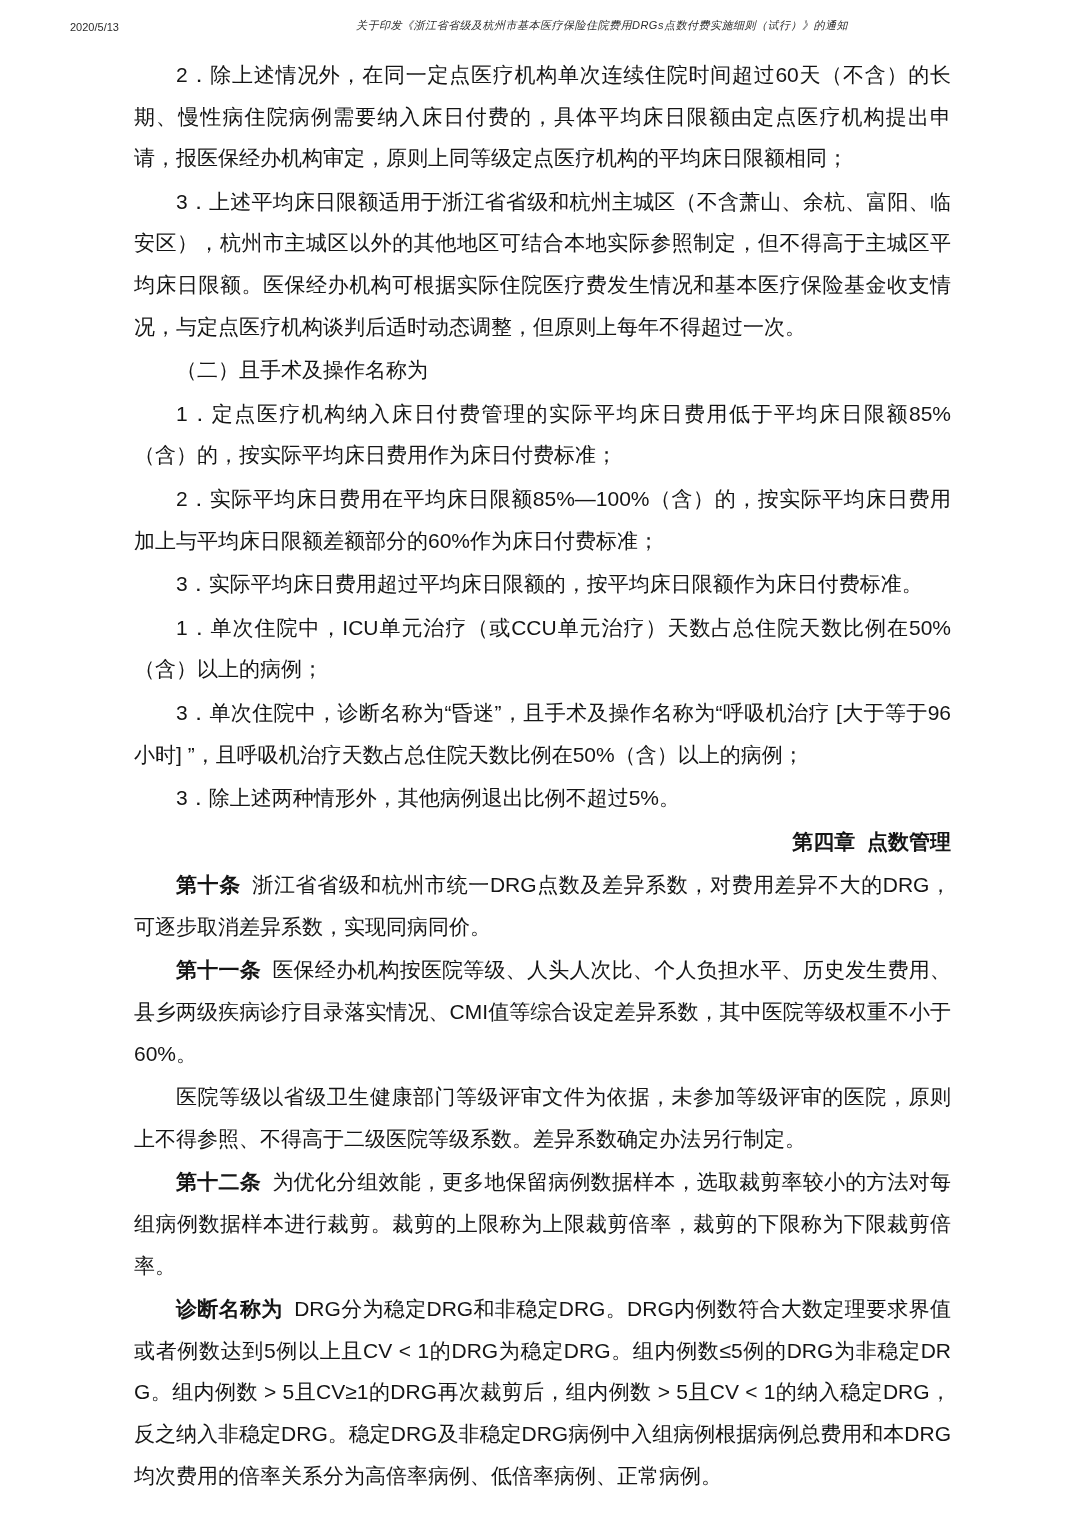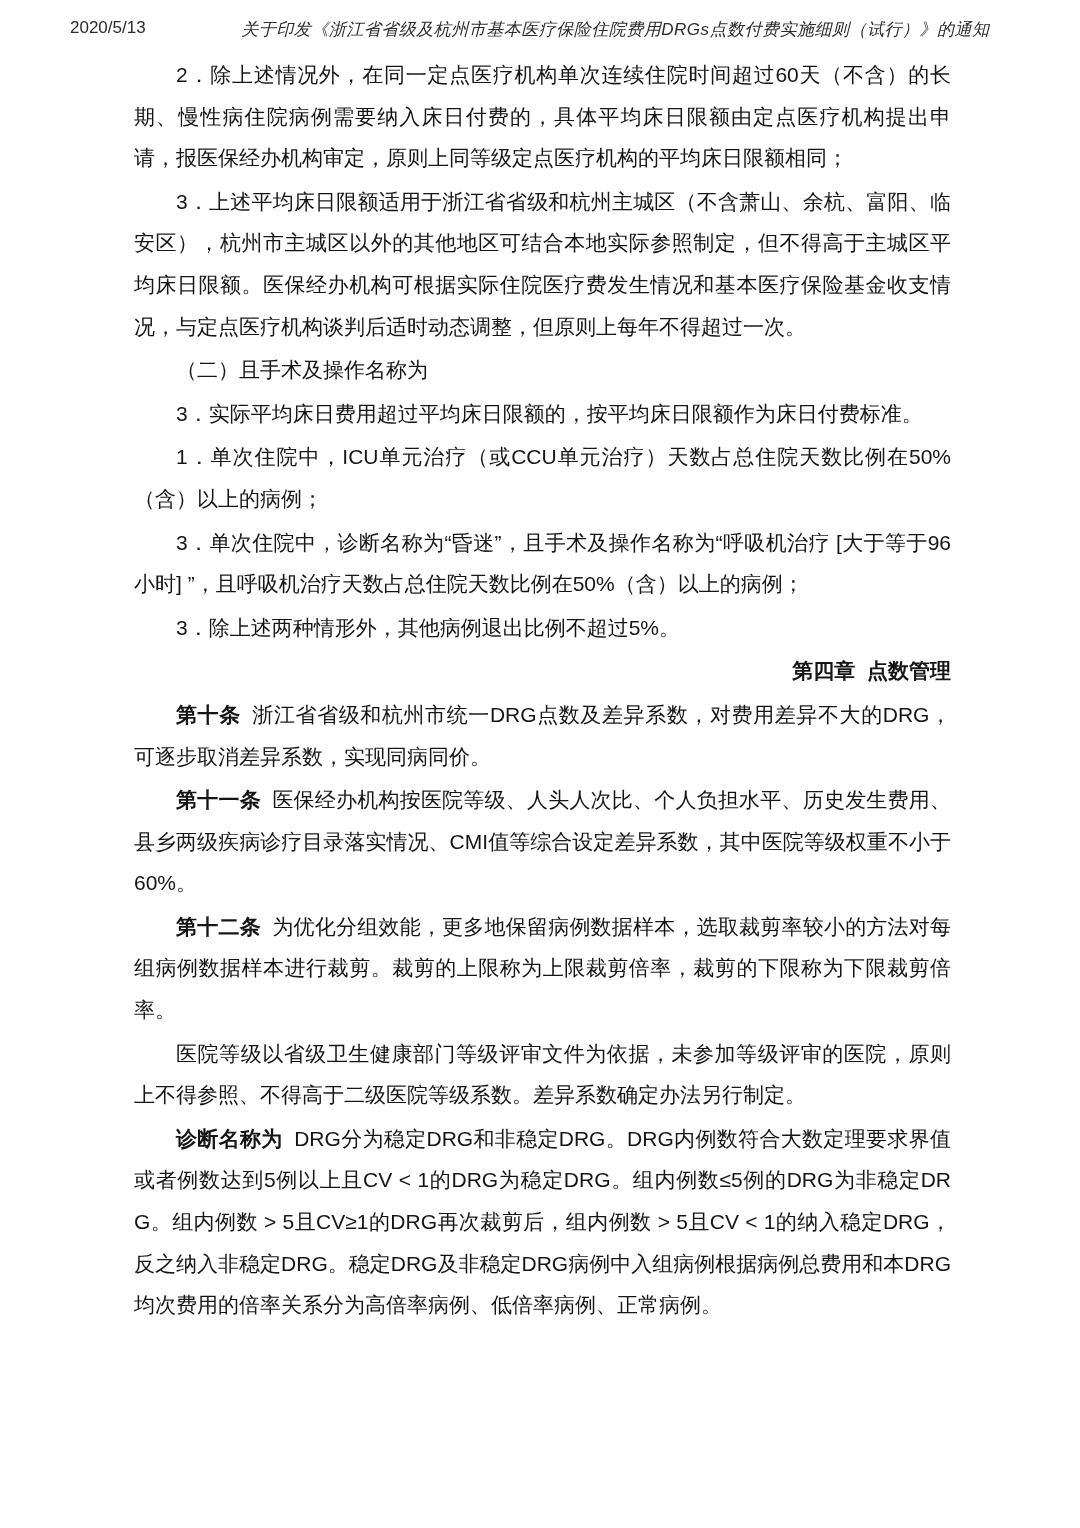--- a/index.html
+++ b/index.html
@@ -12,22 +12,22 @@
     position: relative;
     overflow: hidden;
   }
   
   .print-header {
     position: absolute;
     top: 18px;
     left: 70px;
     right: 55px;
     display: flex;
-    align-items: flex-start;
-    font-size: 17px;
+    align-items: flex-end;
+    font-size: 11px;
     color: #2b2b2b;
   }
   .print-date { white-space: nowrap; }
   .doc-title {
     flex: 1;
     text-align: center;
     padding-left: 60px;
     letter-spacing: 0.5px;
     font-style: italic;
   }
@@ -77,29 +77,31 @@
 
 <header class="print-header">
   <span class="print-date">2020/5/13</span>
   <span class="doc-title">关于印发《浙江省省级及杭州市基本医疗保险住院费用DRGs点数付费实施细则（试行）》的通知</span>
 </header>
 
 <main class="doc-body">
   <p>2．除上述情况外，在同一定点医疗机构单次连续住院时间超过60天（不含）的长期、慢性病住院病例需要纳入床日付费的，具体平均床日限额由定点医疗机构提出申请，报医保经办机构审定，原则上同等级定点医疗机构的平均床日限额相同；</p>
   <p>3．上述平均床日限额适用于浙江省省级和杭州主城区（不含萧山、余杭、富阳、临安区），杭州市主城区以外的其他地区可结合本地实际参照制定，但不得高于主城区平均床日限额。医保经办机构可根据实际住院医疗费发生情况和基本医疗保险基金收支情况，与定点医疗机构谈判后适时动态调整，但原则上每年不得超过一次。</p>
   <p>（二）且手术及操作名称为</p>
+  <p>1．定点医疗机构纳入床日付费管理的实际平均床日费用低于平均床日限额85%（含）的，按实际平均床日费用作为床日付费标准；</p>
+  <p>2．实际平均床日费用在平均床日限额85%—100%（含）的，按实际平均床日费用加上与平均床日限额差额部分的60%作为床日付费标准；</p>
   <p>3．实际平均床日费用超过平均床日限额的，按平均床日限额作为床日付费标准。</p>
   <p>1．单次住院中，ICU单元治疗（或CCU单元治疗）天数占总住院天数比例在50%（含）以上的病例；</p>
   <p>3．单次住院中，诊断名称为“昏迷”，且手术及操作名称为“呼吸机治疗 [大于等于96小时] ”，且呼吸机治疗天数占总住院天数比例在50%（含）以上的病例；</p>
   <p>3．除上述两种情形外，其他病例退出比例不超过5%。</p>
   <p class="chapter">第四章  点数管理</p>
   <p><span class="article-lead">第十条</span><span>浙江省省级和杭州市统一DRG点数及差异系数，对费用差异不大的DRG，可逐步取消差异系数，实现同病同价。</span></p>
   <p><span class="article-lead">第十一条</span><span>医保经办机构按医院等级、人头人次比、个人负担水平、历史发生费用、县乡两级疾病诊疗目录落实情况、CMI值等综合设定差异系数，其中医院等级权重不小于60%。</span></p>
+  <p>医院等级以省级卫生健康部门等级评审文件为依据，未参加等级评审的医院，原则上不得参照、不得高于二级医院等级系数。差异系数确定办法另行制定。</p>
   <p><span class="article-lead">第十二条</span><span>为优化分组效能，更多地保留病例数据样本，选取裁剪率较小的方法对每组病例数据样本进行裁剪。裁剪的上限称为上限裁剪倍率，裁剪的下限称为下限裁剪倍率。</span></p>
-  <p>医院等级以省级卫生健康部门等级评审文件为依据，未参加等级评审的医院，原则上不得参照、不得高于二级医院等级系数。差异系数确定办法另行制定。</p>
   <p><span class="article-lead">诊断名称为</span><span>DRG分为稳定DRG和非稳定DRG。DRG内例数符合大数定理要求界值或者例数达到5例以上且CV &lt; 1的DRG为稳定DRG。组内例数≤5例的DRG为非稳定DRG。组内例数 &gt; 5且CV≥1的DRG再次裁剪后，组内例数 &gt; 5且CV &lt; 1的纳入稳定DRG，反之纳入非稳定DRG。稳定DRG及非稳定DRG病例中入组病例根据病例总费用和本DRG均次费用的倍率关系分为高倍率病例、低倍率病例、正常病例。</span></p>
 
 </main>
 
 <footer class="print-footer">
   <span class="footer-url">http://ybj.zj.gov.cn/art/2020/5/11/art_1615796_42901482.html</span>
   <span class="page-number">3/8</span>
 </footer>
 
 </body></html>

